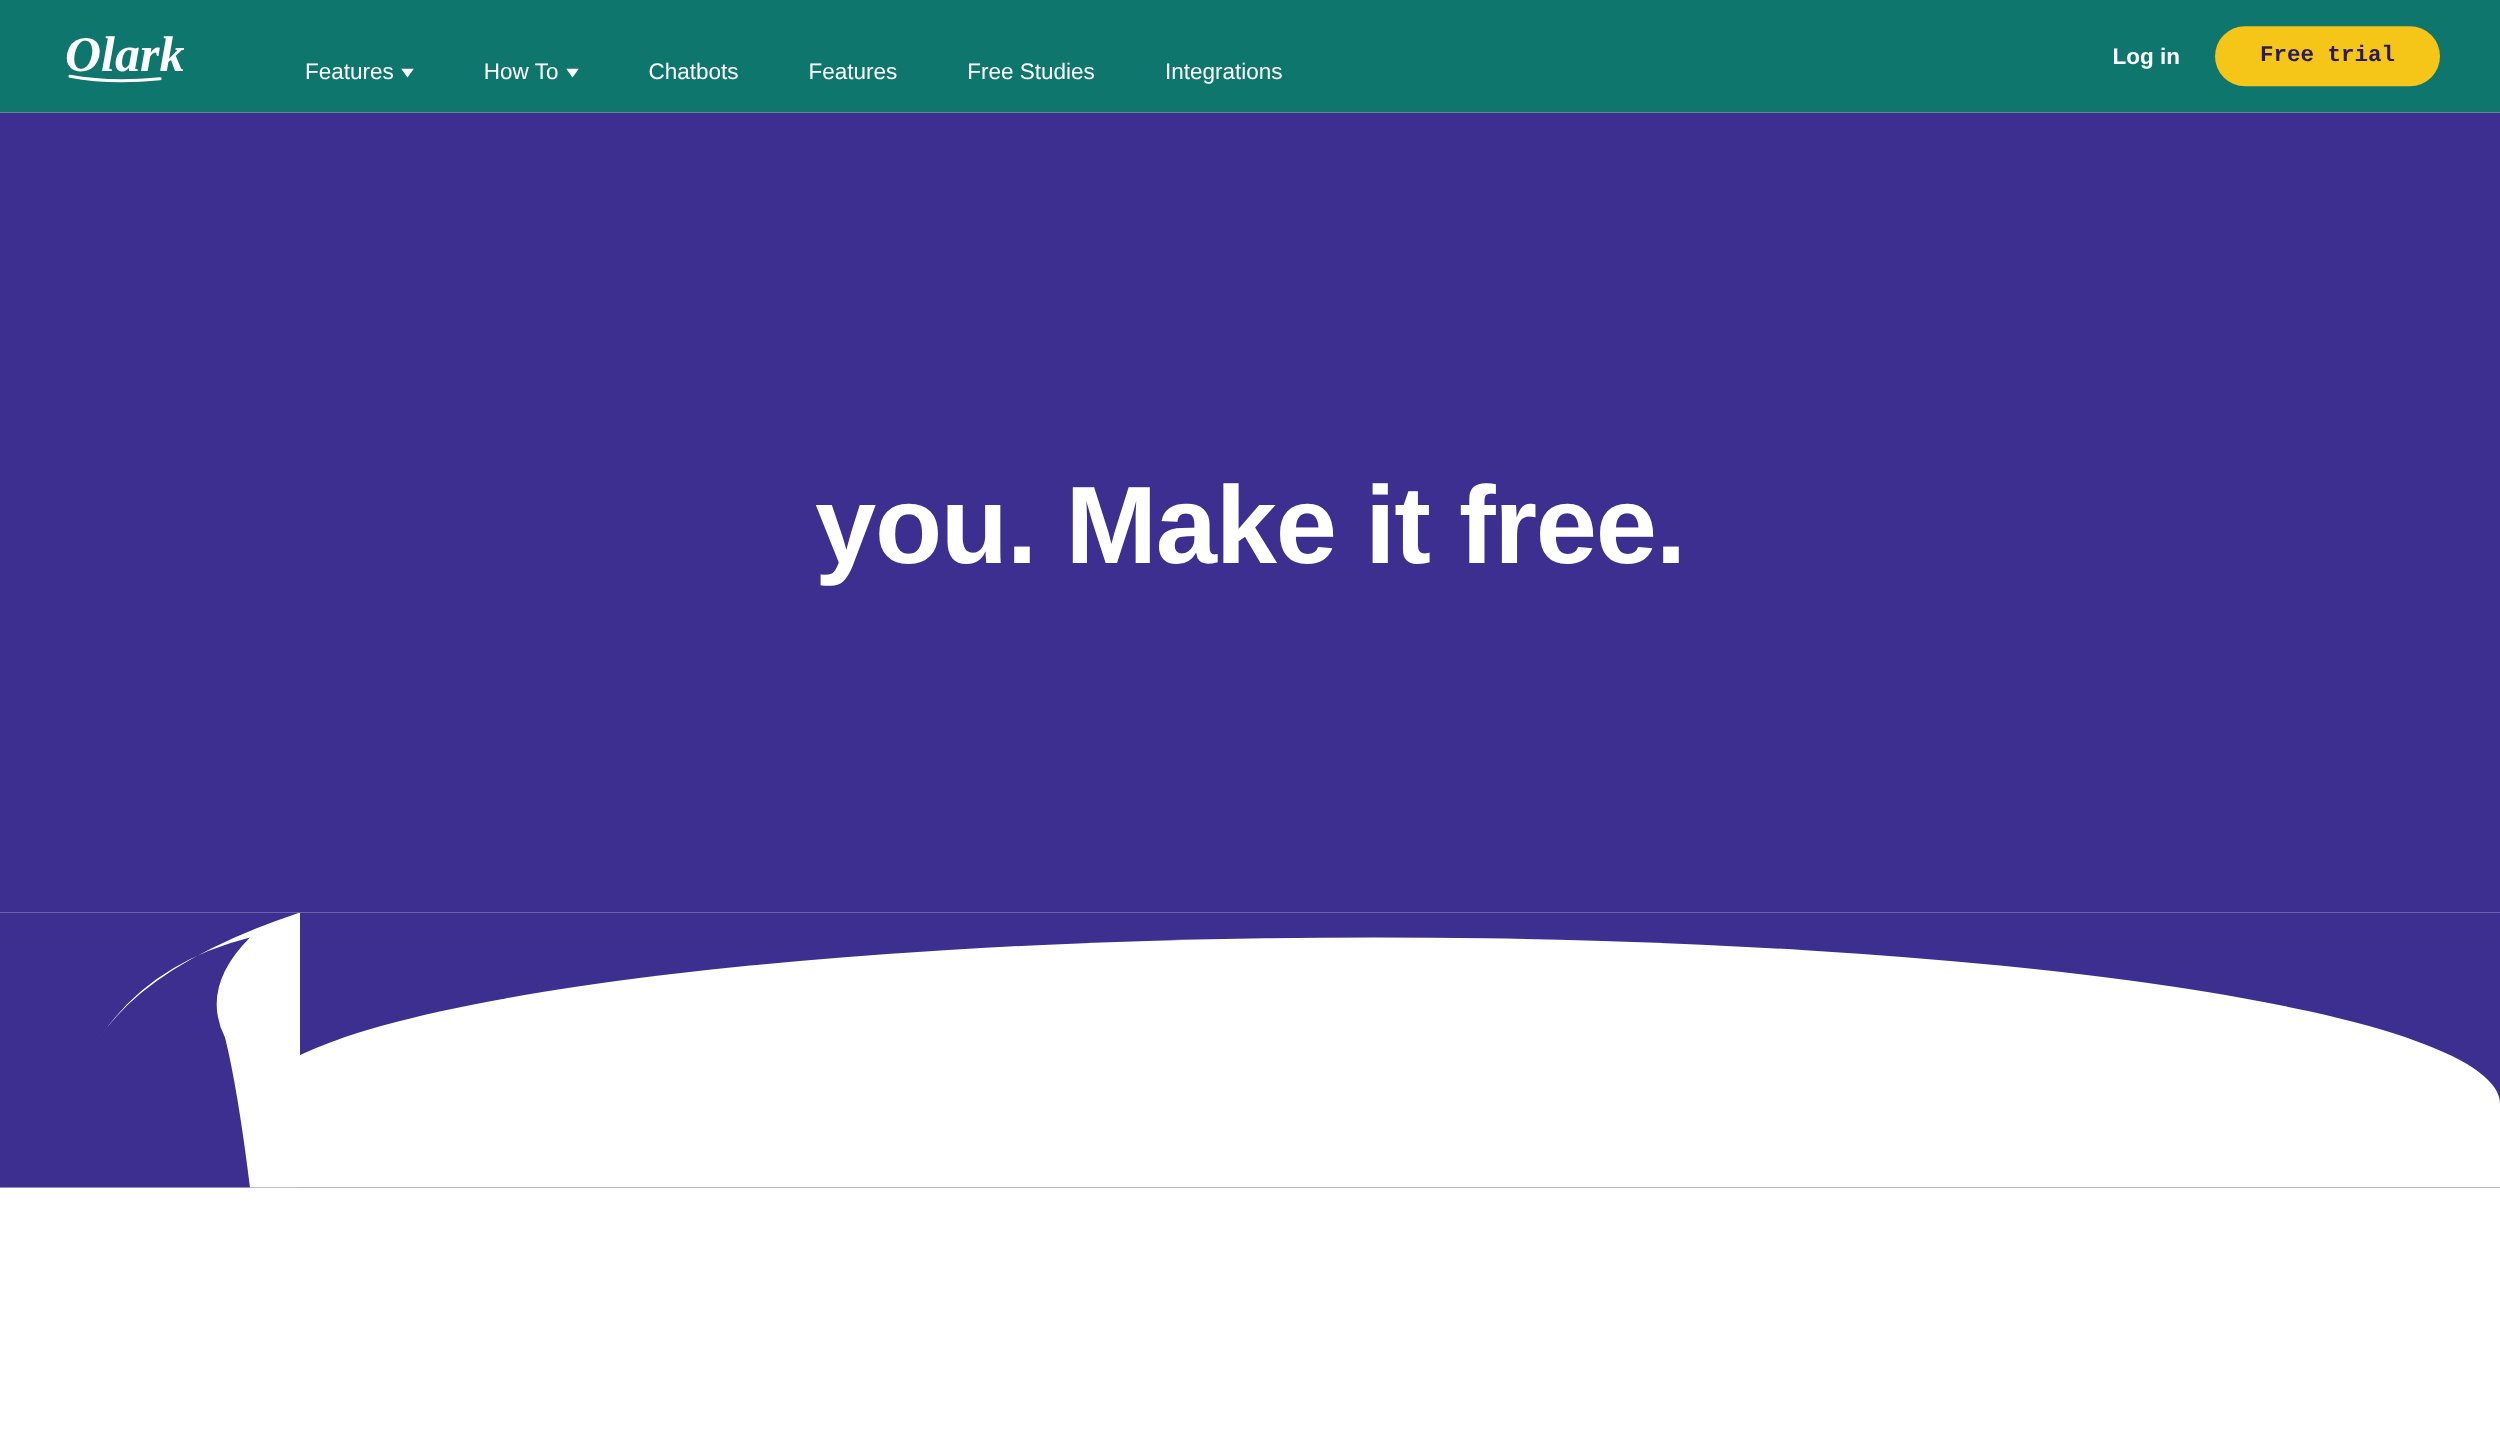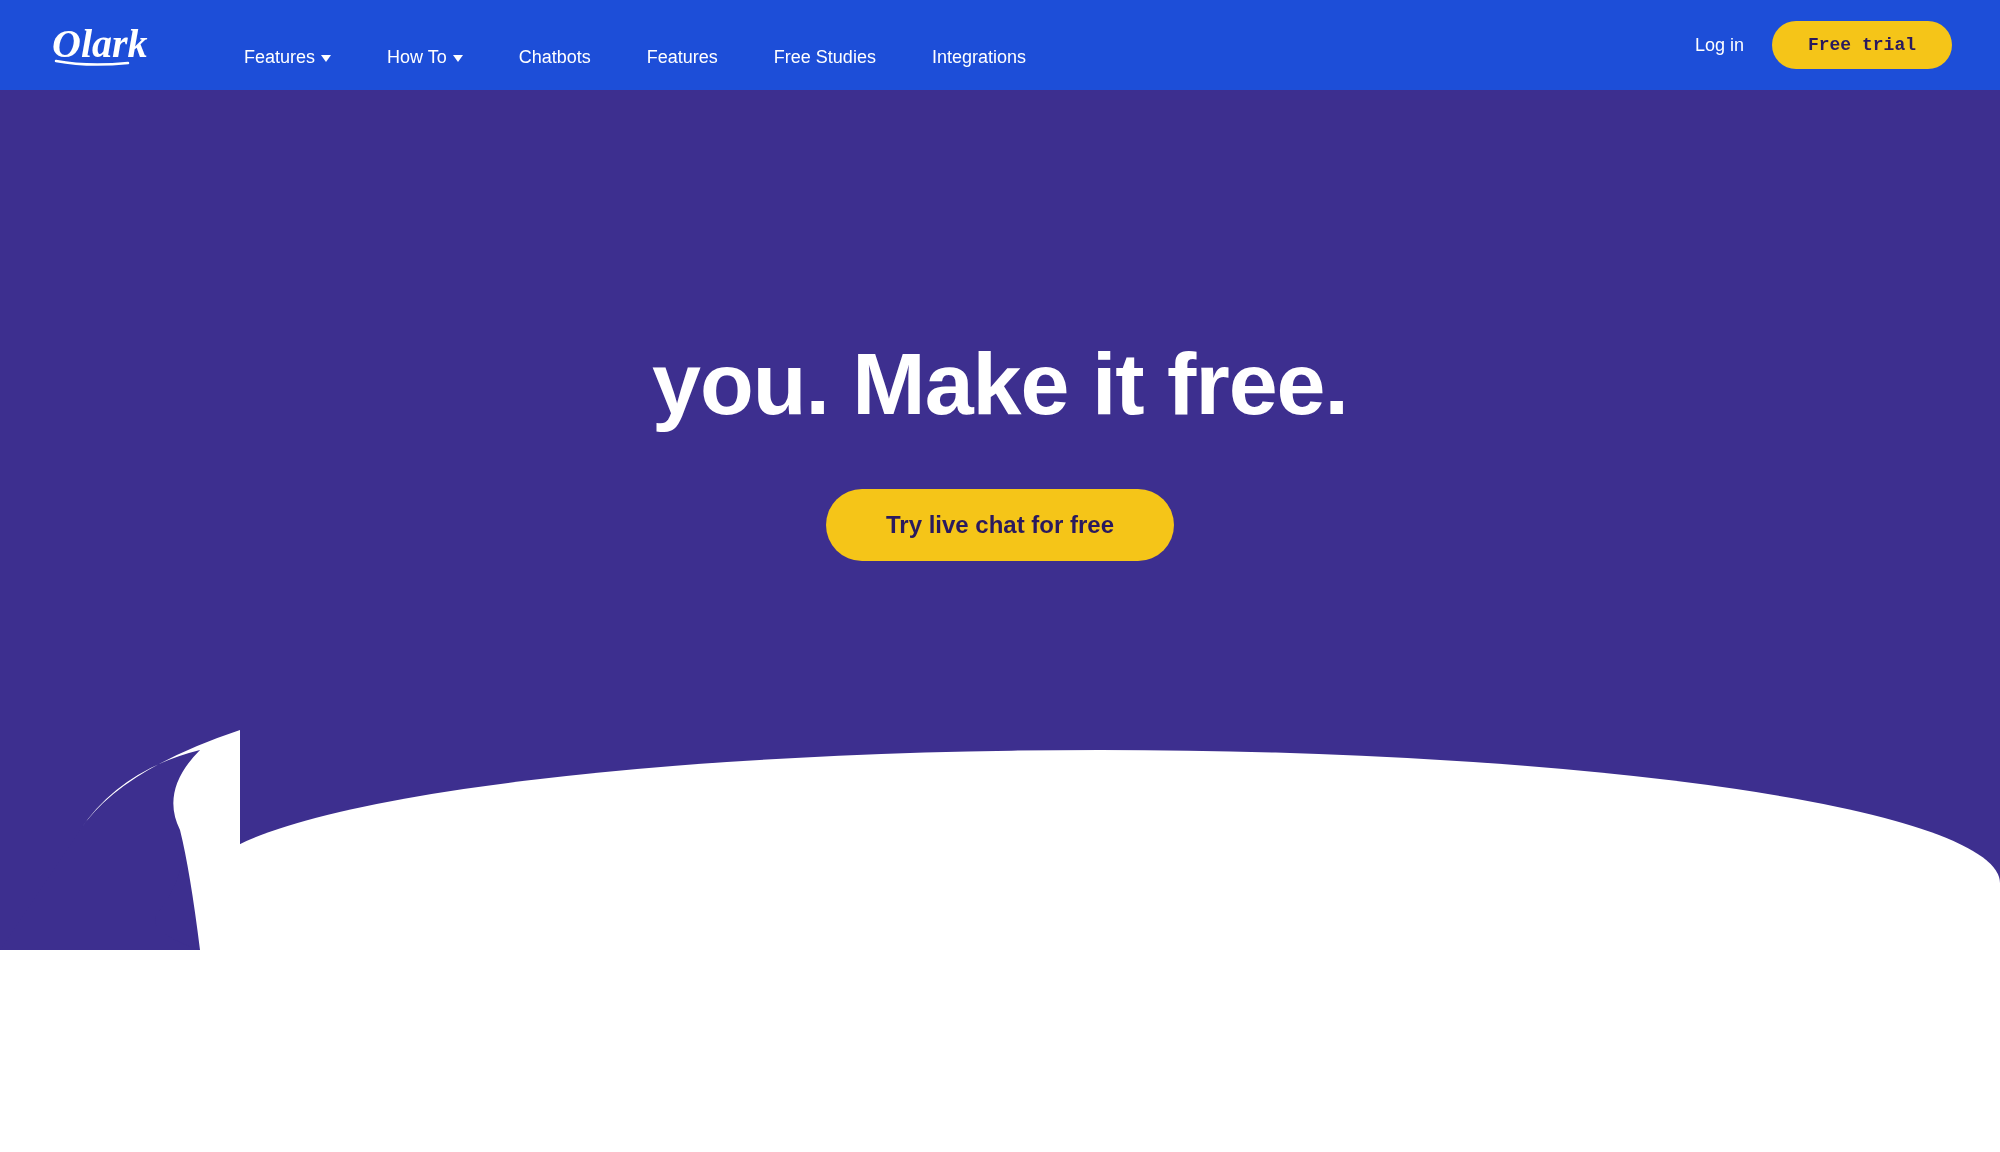--- a/index.html
+++ b/index.html
@@ -9,21 +9,21 @@
     }
 
     body {
       font-family: -apple-system, BlinkMacSystemFont, 'Segoe UI', Arial, sans-serif;
       background: #fff;
       overflow-x: hidden;
     }
 
     
     nav {
-      background: #1d4ed8;
+      background: #0f766e;
       display: flex;
       align-items: center;
       padding: 0 48px;
       height: 90px;
       position: relative;
       z-index: 10;
     }
 
     .nav-logo {
       margin-right: 48px;
@@ -67,21 +67,21 @@
 
     .nav-right {
       display: flex;
       align-items: center;
       gap: 8px;
     }
 
     .nav-login {
       color: #fff;
       font-size: 18px;
-      font-weight: 400;
+      font-weight: 700;
       padding: 0 20px;
       cursor: pointer;
       text-decoration: none;
     }
 
     .btn-free-trial {
       background: #f5c518;
       color: #2a1a5e;
       font-size: 18px;
       font-weight: 700;
@@ -196,21 +196,20 @@
     <a class="nav-login">Log in</a>
     <button class="btn-free-trial">Free trial</button>
   </div>
 </nav>
 
 <section class="hero">
   <h1 class="hero-title">
     <br>
     <span>you. Make it free.</span>
   </h1>
-  <button class="btn-cta">Try live chat for free</button>
 </section>
 
 <div class="bubble-tail-container">
 
   <div class="bubble-white-area"></div>
 
   <svg class="bubble-tail" viewBox="0 0 240 220" xmlns="http://www.w3.org/2000/svg" preserveAspectRatio="none">
 
     <path d="M0 220 L80 100 Q120 40 200 20 Q160 60 180 100 Q190 140 160 180 Q140 200 200 220 Z" fill="#3d2f8f"></path>
 

